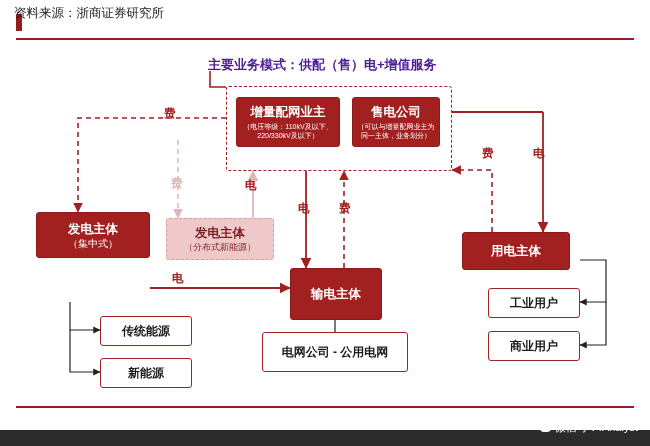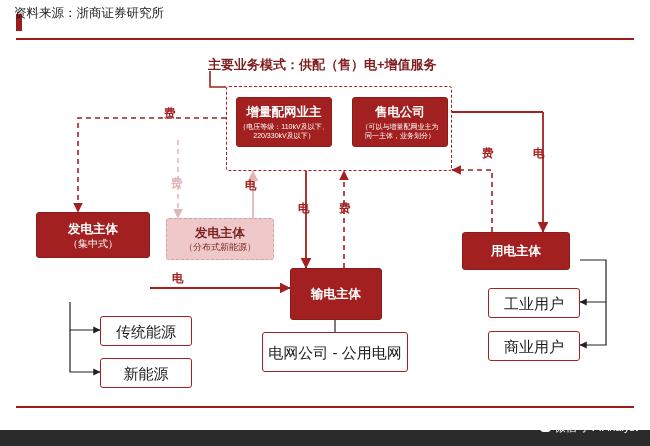--- a/index.html
+++ b/index.html
@@ -132,21 +132,21 @@
   .title-line {
     font-size: 12.5px;
     font-weight: bold;
     line-height: 15px;
   }
   .sub-line {
     font-size: 7px;
     line-height: 9px;
     margin-top: 2px;
   }
-  .box-white .title-line { font-weight: normal; font-size: 15px; text-align: right;}
+  .box-white .title-line { font-weight: bold; font-size: 12px; text-align: right;}
   
   #group-dashed {
     position: absolute;
     left: 226px;
     top: 46px;
     width: 226px;
     height: 85px;
     border: 1.3px dashed #a32020;
     border-radius: 3px;
     box-sizing: border-box;
@@ -159,21 +159,21 @@
     white-space: nowrap;
   }
   .elabel-red { color: #a32020; }
   .elabel-pink { color: #e2b6b7; }
   #caption {
     position: absolute;
     left: 208px;
     top: 16px;
     font-size: 13px;
     font-weight: bold;
-    color: #7f1d1d;
+    color: #4c1d95;
     white-space: nowrap;
   }
 </style>
 </head>
 <body>
 
 <div id="page">
 
   <div id="header">
     <div id="header-bar"></div>
@@ -219,27 +219,27 @@
       <path d="M70,290 L70,332 L100,332" fill="none" stroke="#222222" stroke-width="1.2" marker-end="url(#ar-black)"></path>
 
       <path d="M580,220 L606,220 L606,262 L580,262" fill="none" stroke="#222222" stroke-width="1.2" marker-end="url(#ar-black)"></path>
       <path d="M606,262 L606,305 L580,305" fill="none" stroke="#222222" stroke-width="1.2" marker-end="url(#ar-black)"></path>
     </svg>
 
     <div id="caption">主要业务模式：供配（售）电+增值服务</div>
 
     <div id="group-dashed"></div>
 
-    <div class="box box-red" style="left:236px; top:57px; width:96px; height:50px;">
+    <div class="box box-red" style="left:236px; top:57px; width:104px; height:50px;">
       <div class="title-line">增量配网业主</div>
       <div class="sub-line" style="white-space:pre-line;">（电压等级：110kV及以下、
 220/330kV及以下）</div>
     </div>
 
-    <div class="box box-red" style="left:352px; top:57px; width:96px; height:50px;">
+    <div class="box box-red" style="left:352px; top:57px; width:88px; height:50px;">
       <div class="title-line">售电公司</div>
       <div class="sub-line" style="white-space:pre-line;">（可以与增量配网业主为
 同一主体，业务划分）</div>
     </div>
 
     <div class="box box-red" style="left:36px; top:172px; width:114px; height:46px;">
       <div class="title-line">发电主体</div>
       <div class="sub-line" style="font-size:10px;">（集中式）</div>
     </div>
 

